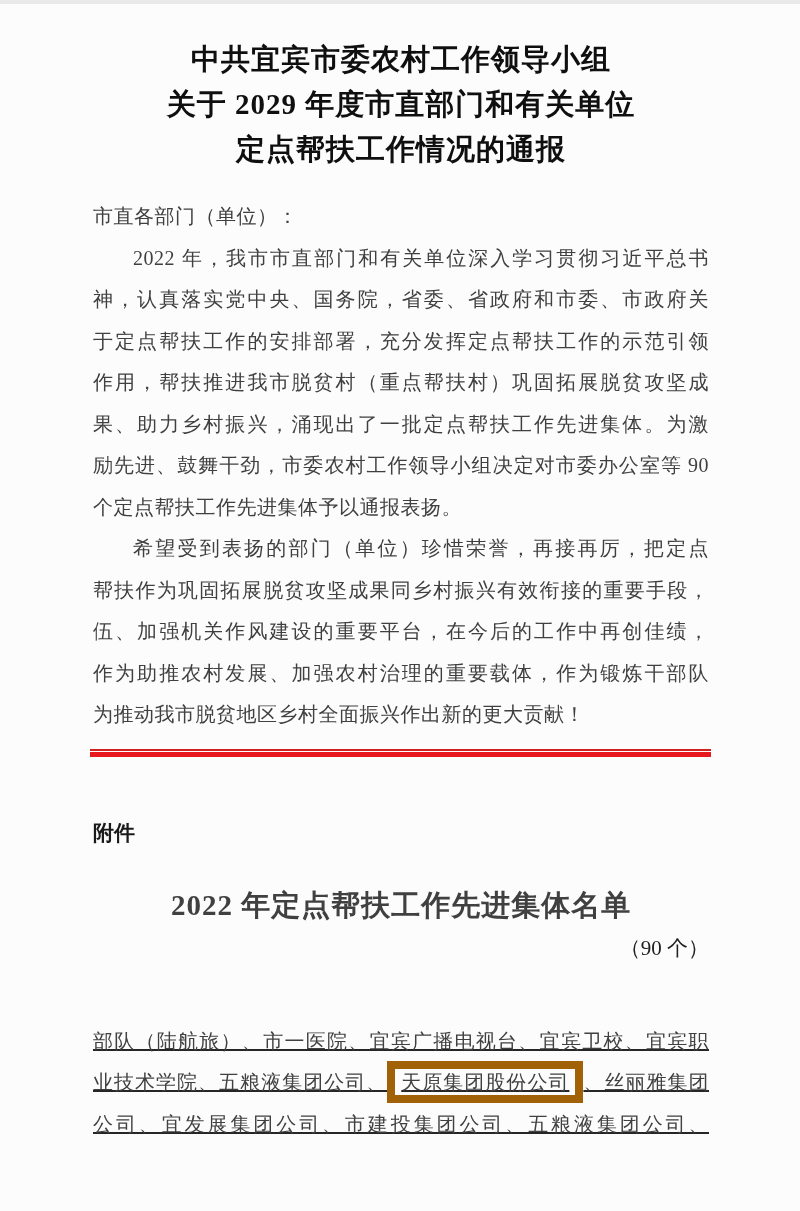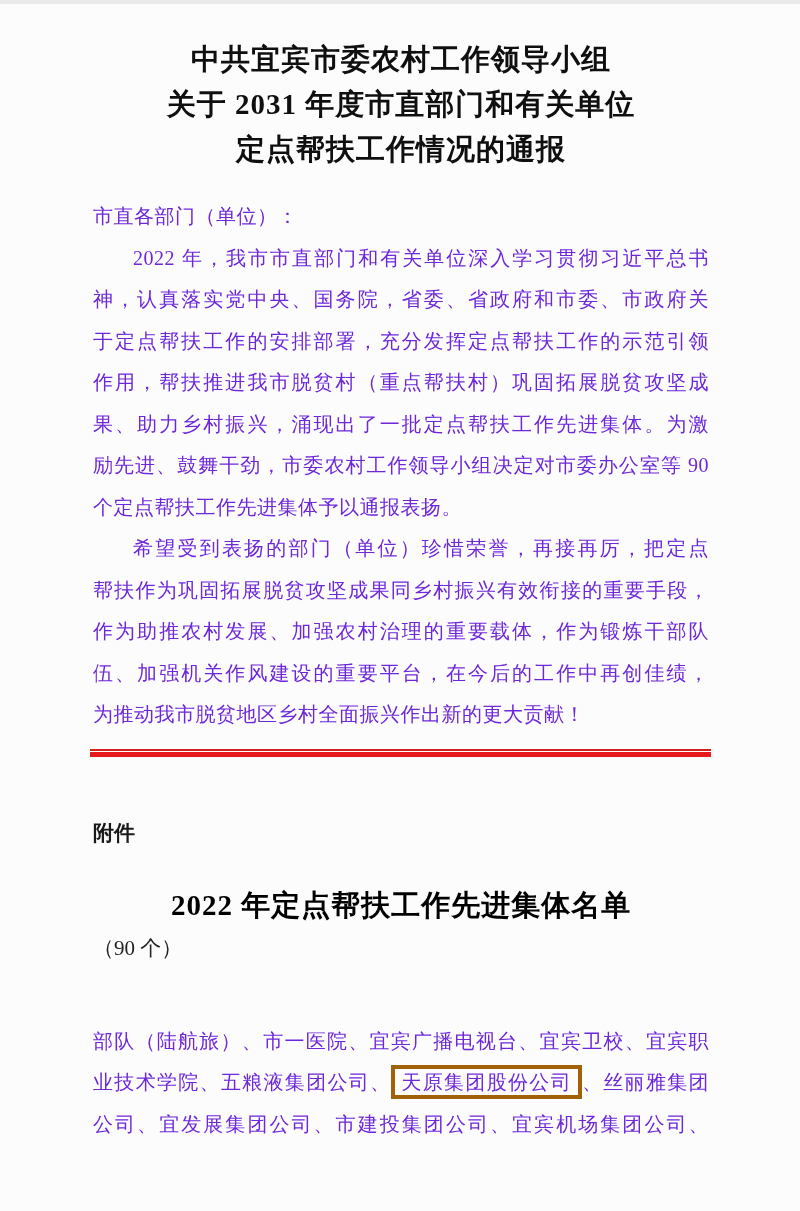--- a/index.html
+++ b/index.html
@@ -27,21 +27,21 @@
     color: #0f0f0f;
     letter-spacing: 1px;
   }
   
   .body-block { margin-top: 24px; }
   .bline {
     font-size: 20px;
     line-height: 41.5px;
     text-align: justify;
     text-align-last: justify;
-    color: #6d28d9;
+    color: #404040;
     letter-spacing: 0.5px;
   }
   .bline.indent { text-indent: 2em; }
   .bline.short  { text-align-last: left; }
   
   .red-divider {
     margin-top: 13px;
     margin-left: -3px;
     width: 621px;
     height: 8px;
@@ -59,79 +59,79 @@
     font-size: 21px;
     font-weight: 700;
     color: #1a1a1a;
   }
   .attach-title {
     margin-top: 38px;
     font-size: 29px;
     font-weight: 700;
     line-height: 40px;
     text-align: center;
-    color: #000000;
+    color: #404040;
     letter-spacing: 1px;
   }
   .attach-count {
     margin-top: 6px;
     font-size: 21px;
     line-height: 34px;
-    text-align: left;
+    text-align: right;
     color: #222222;
   }
   
-  .list-block { margin-top: 56px; }
+  .list-block { margin-top: 56px; text-decoration: underline; }
   .highlight-box {
-    border: 4px solid #a16207;
+    border: 8px solid #a16207;
     padding: 2px 6px;
   }
 </style>
 </head>
 <body>
 
 <div class="page">
   <div class="content">
 
     <div class="title-block">
       <div class="title-line">中共宜宾市委农村工作领导小组</div>
-      <div class="title-line">关于 2031 年度市直部门和有关单位</div>
+      <div class="title-line">关于 2029 年度市直部门和有关单位</div>
       <div class="title-line">定点帮扶工作情况的通报</div>
     </div>
 
     <div class="body-block">
       <div class="bline short">市直各部门（单位）：</div>
 
       <div>
         <div class="bline indent">2022 年，我市市直部门和有关单位深入学习贯彻习近平总书</div>
         <div class="bline">神，认真落实党中央、国务院，省委、省政府和市委、市政府关</div>
         <div class="bline">于定点帮扶工作的安排部署，充分发挥定点帮扶工作的示范引领</div>
         <div class="bline">作用，帮扶推进我市脱贫村（重点帮扶村）巩固拓展脱贫攻坚成</div>
         <div class="bline">果、助力乡村振兴，涌现出了一批定点帮扶工作先进集体。为激</div>
         <div class="bline">励先进、鼓舞干劲，市委农村工作领导小组决定对市委办公室等 90</div>
         <div class="bline short">个定点帮扶工作先进集体予以通报表扬。</div>
       </div>
 
       <div>
         <div class="bline indent">希望受到表扬的部门（单位）珍惜荣誉，再接再厉，把定点</div>
         <div class="bline">帮扶作为巩固拓展脱贫攻坚成果同乡村振兴有效衔接的重要手段，</div>
+        <div class="bline">伍、加强机关作风建设的重要平台，在今后的工作中再创佳绩，</div>
         <div class="bline">作为助推农村发展、加强农村治理的重要载体，作为锻炼干部队</div>
-        <div class="bline">伍、加强机关作风建设的重要平台，在今后的工作中再创佳绩，</div>
         <div class="bline short">为推动我市脱贫地区乡村全面振兴作出新的更大贡献！</div>
       </div>
     </div>
 
     <div class="red-divider"></div>
 
     <div class="attach-label">附件</div>
     <div class="attach-title">2022 年定点帮扶工作先进集体名单</div>
     <div class="attach-count">（90 个）</div>
 
     <div class="list-block">
       <div class="bline">部队（陆航旅）、市一医院、宜宾广播电视台、宜宾卫校、宜宾职</div>
       <div class="bline">
         <span>业技术学院、五粮液集团公司、</span><span class="highlight-box">天原集团股份公司</span><span>、丝丽雅集团</span>
       </div>
-      <div class="bline">公司、宜发展集团公司、市建投集团公司、宜宾机场集团公司、</div>
+      <div class="bline">公司、宜发展集团公司、市建投集团公司、五粮液集团公司、</div>
     </div>
 
   </div>
 </div>
 
 </body></html>

